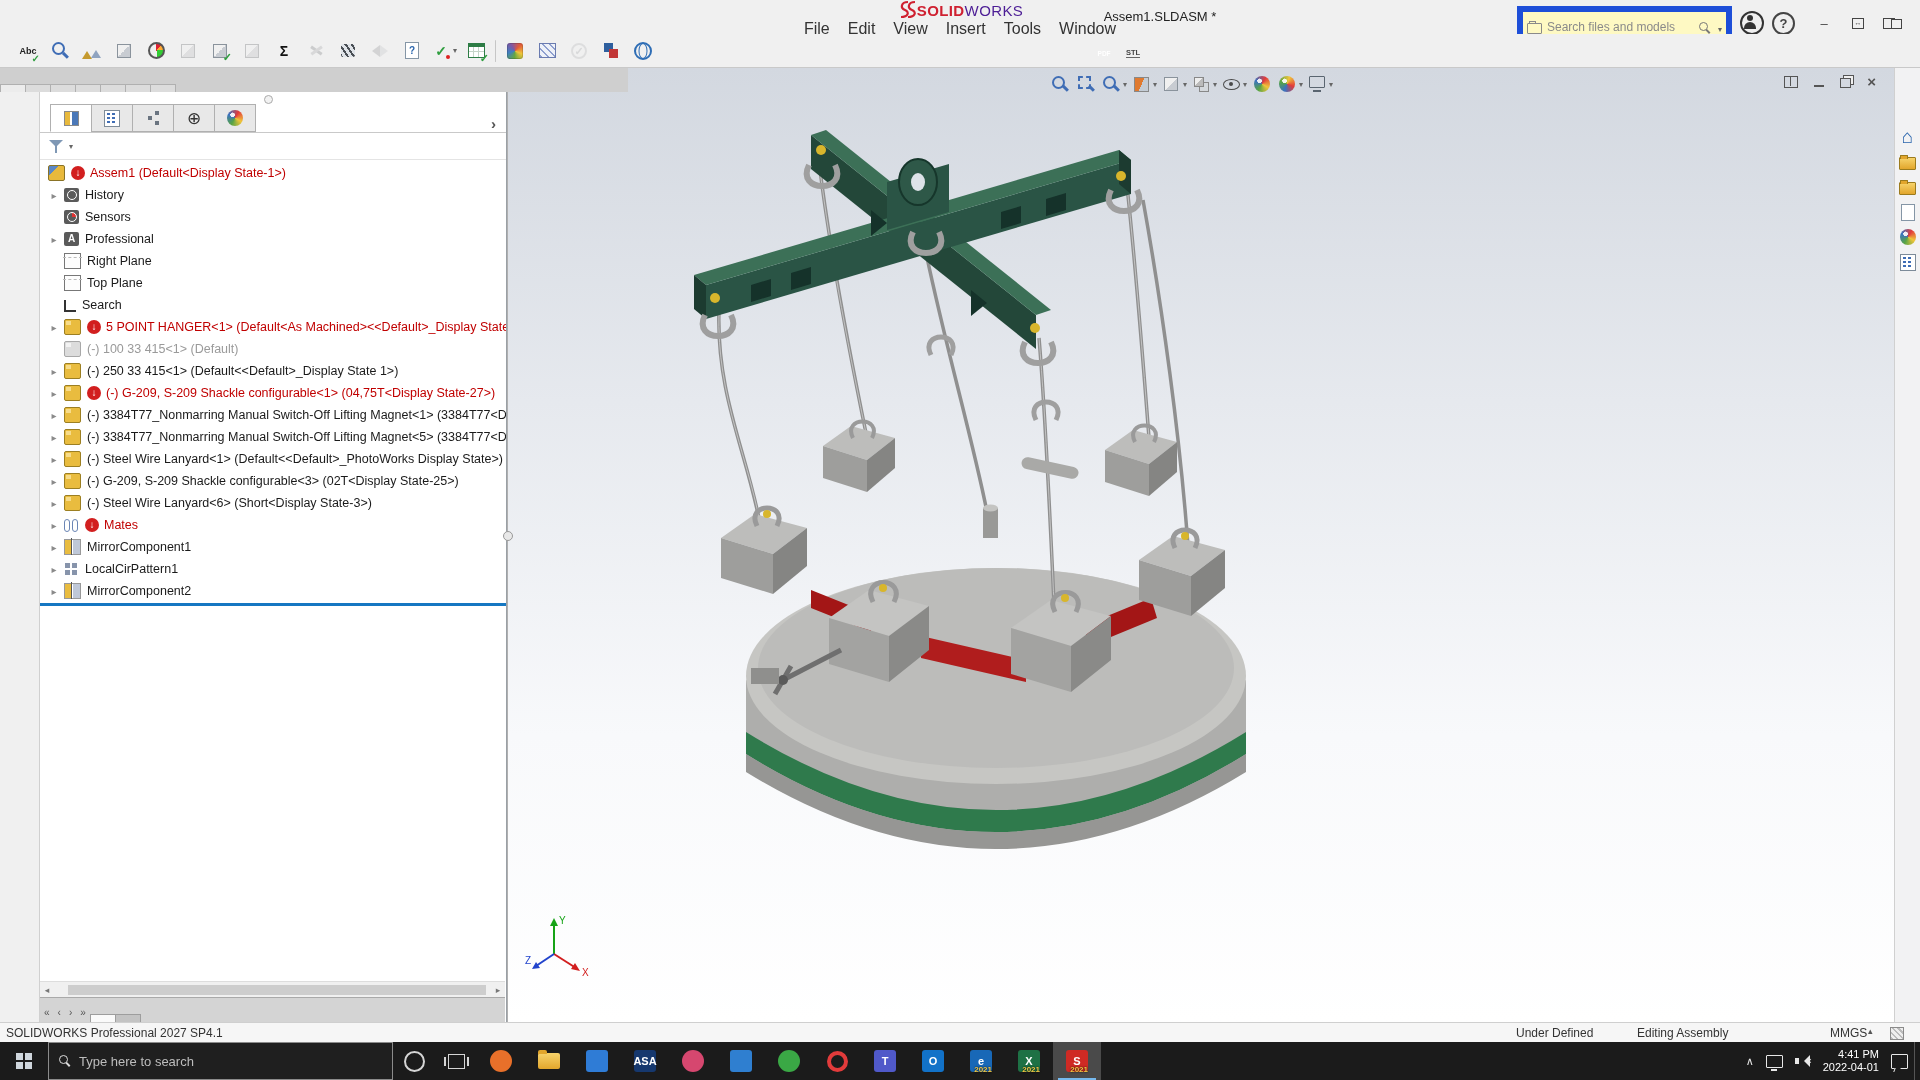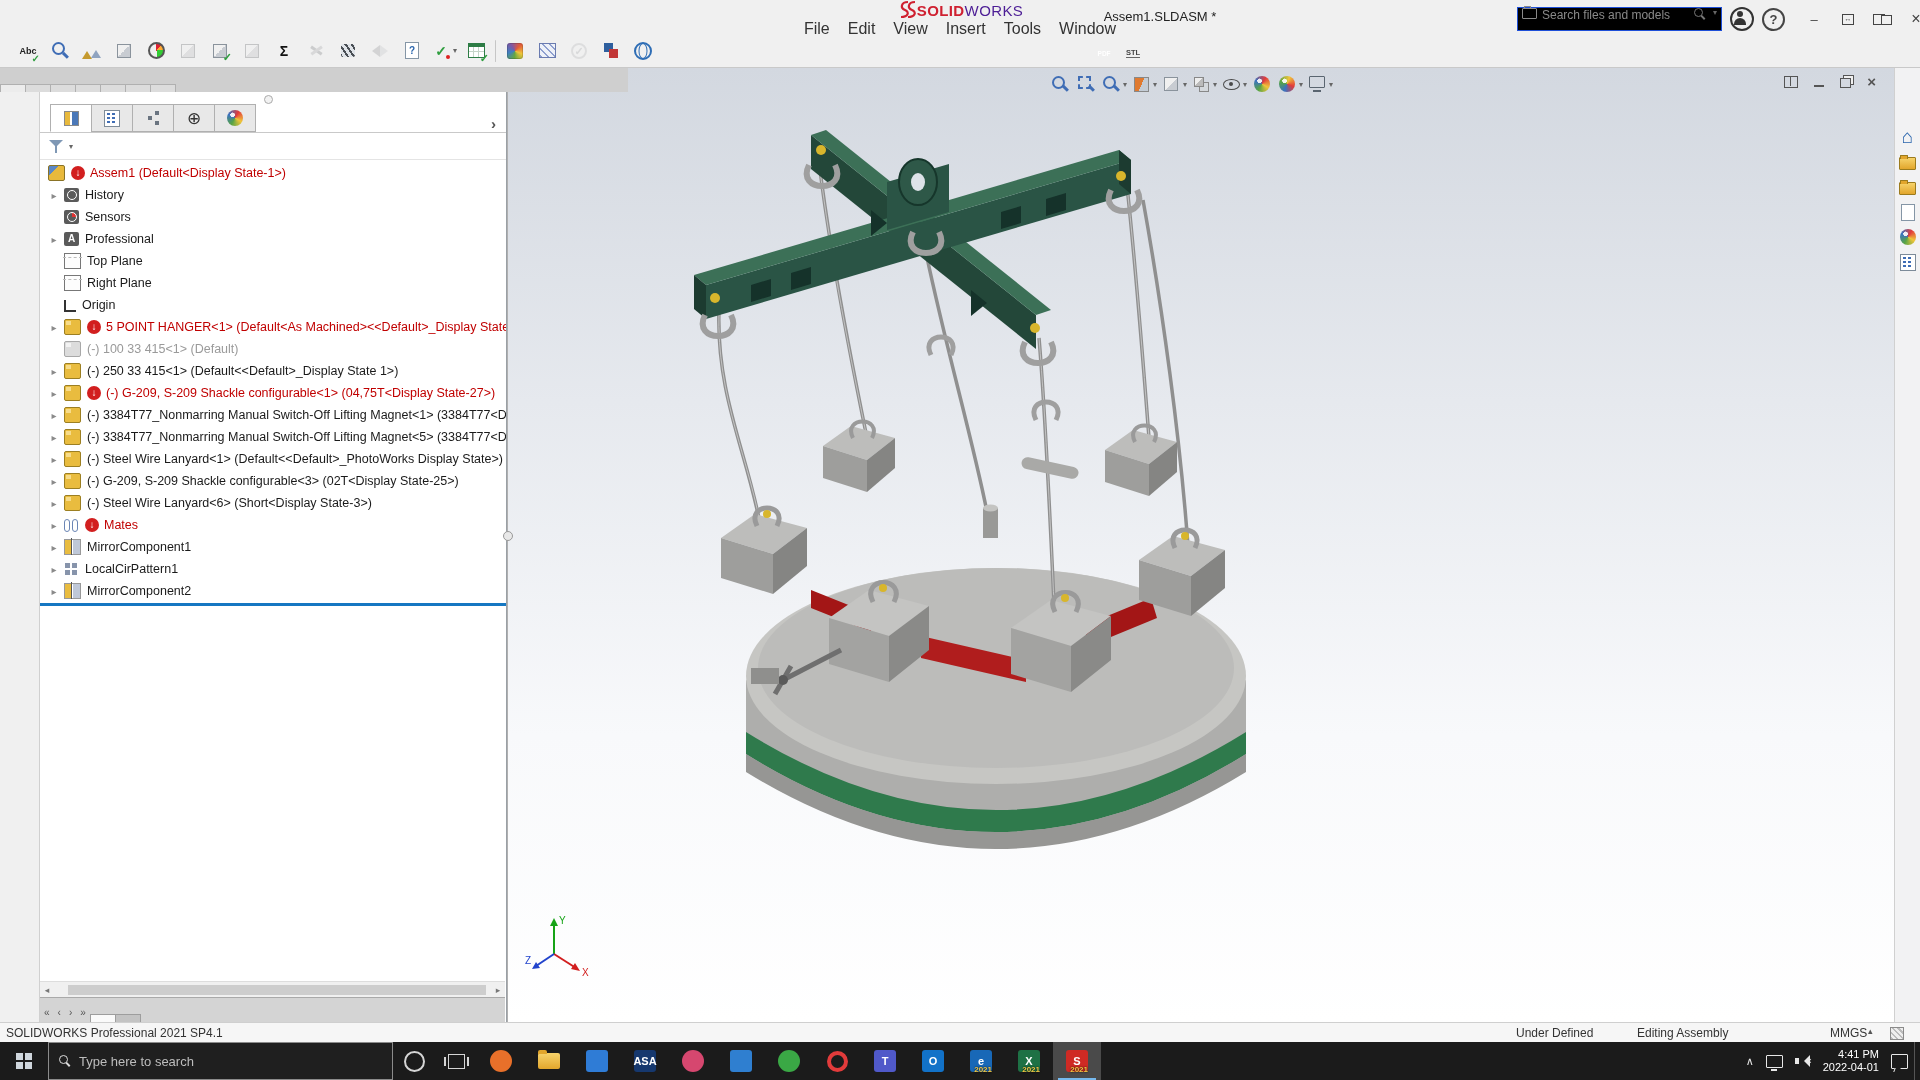--- a/index.html
+++ b/index.html
@@ -83,21 +83,21 @@
   .ic-eye::before{content:"";width:15px;height:9px;border:1.5px solid #4a4a4a;border-radius:50%;}
   .ic-eye::after{content:"";position:absolute;width:4px;height:4px;background:#4a4a4a;border-radius:50%;}
   .ic-monitor::before{content:"";width:14px;height:10px;border:1.5px solid #5a6570;border-radius:1px;margin-top:-4px;}
   .ic-monitor::after{content:"";position:absolute;bottom:2px;width:8px;height:2px;background:#5a6570;box-shadow:0 -2px 0 -1px #5a6570;}
   
   .winctl{display:flex;align-items:center;gap:0;margin-left:6px;}
   .wbtn{width:34px;height:26px;display:flex;align-items:center;justify-content:center;color:#444;font-size:13px;}
   .wbtn .sq{width:10px;height:9px;border:1.2px solid #444;}
   .wbtn .sq2{width:9px;height:8px;border:1.2px solid #444;position:relative;background:#f0f0f0;margin:2px 0 0 -4px;}
   .wbtn .sqa{width:10px;height:9px;border:1.2px solid #444;position:relative;font-size:7px;line-height:8px;text-align:center;color:#444;}
-  .searchbox{display:flex;align-items:flex-start;width:195px;height:22px;background:#000000;border:1px solid #1d4ed8;margin-left:8px;padding:0 4px;color:#8a8a8a;font-size:12px;gap:5px;}
+  .searchbox{display:flex;align-items:flex-end;width:195px;height:22px;background:#fef9c3;border:6px solid #1d4ed8;margin-left:8px;padding:0 4px;color:#8a8a8a;font-size:12px;gap:5px;}
   .searchbox .sfold{width:13px;height:9px;border:1px solid #8a8a8a;border-radius:1px;position:relative;}
   .searchbox .sfold::before{content:"";position:absolute;top:-3px;left:1px;width:5px;height:2px;border:1px solid #8a8a8a;border-bottom:none;}
   .searchbox .flex1{flex:1;}
   .smag{width:12px;height:12px;position:relative;}
   .smag::before{content:"";position:absolute;width:7px;height:7px;border:1.5px solid #777;border-radius:50%;}
   .smag::after{content:"";position:absolute;width:1.8px;height:5px;background:#777;transform:rotate(-45deg);left:8px;top:7px;}
   .avatar{width:20px;height:20px;border:2px solid #333;border-radius:50%;position:relative;margin:0 8px;}
   .avatar::before{content:"";position:absolute;left:5px;top:2px;width:6px;height:6px;background:#333;border-radius:50%;}
   .avatar::after{content:"";position:absolute;left:2px;top:9px;width:12px;height:7px;background:#333;border-radius:6px 6px 0 0;}
   .helpq{width:19px;height:19px;border:2px solid #444;border-radius:50%;color:#444;font-size:13px;font-weight:bold;display:flex;align-items:center;justify-content:center;margin-right:6px;}
@@ -503,33 +503,33 @@
           <span class="tarrow">▸</span>
         </span>
         <span class="ti ic-ann"></span>
 
         <span class="tlabel">Professional</span>
       </div>
       <div class="trow">
         <span class="tarrowcell"></span>
         <span class="ti ic-plane"></span>
 
-        <span class="tlabel">Top Plane</span>
+        <span class="tlabel">Right Plane</span>
       </div>
       <div class="trow">
         <span class="tarrowcell"></span>
         <span class="ti ic-plane"></span>
 
-        <span class="tlabel">Right Plane</span>
+        <span class="tlabel">Top Plane</span>
       </div>
       <div class="trow">
         <span class="tarrowcell"></span>
         <span class="ti ic-origin"></span>
 
-        <span class="tlabel">Origin</span>
+        <span class="tlabel">Search</span>
       </div>
       <div class="trow red">
         <span class="tarrowcell">
           <span class="tarrow">▸</span>
         </span>
         <span class="ti ic-part"></span>
         <span class="errb">↓</span>
         <span class="tlabel">5 POINT HANGER&lt;1&gt;  (Default&lt;As Machined&gt;&lt;&lt;Default&gt;_Display State 1&gt;)</span>
       </div>
       <div class="trow gray">
@@ -845,21 +845,21 @@
     <polygon points="56,57 47,55 51,49" fill="#d21f1f"></polygon>
     <line x1="30" y1="40" x2="12" y2="52" stroke="#2244cc" stroke-width="2"></line>
     <polygon points="8,55 16,54 12,48" fill="#2244cc"></polygon>
     <text x="35" y="10" fill="#17a317">Y</text>
     <text x="58" y="62" fill="#d21f1f">X</text>
     <text x="1" y="50" fill="#2244cc">Z</text>
   </svg>
 </div>
 
 <div id="statusbar" class="abs">
-  <span class="sleft">SOLIDWORKS Professional 2021 SP4.1</span>
+  <span class="sleft">SOLIDWORKS Professional 2027 SP4.1</span>
   <span class="s1">Under Defined</span>
   <span class="s2">Editing Assembly</span>
   <span class="s3">MMGS</span>
   <span class="scaret">▴</span>
   <span class="sic"></span>
 </div>
 
 <div id="taskbar" class="abs">
   <div class="tstart">
     <span class="winlogo">

